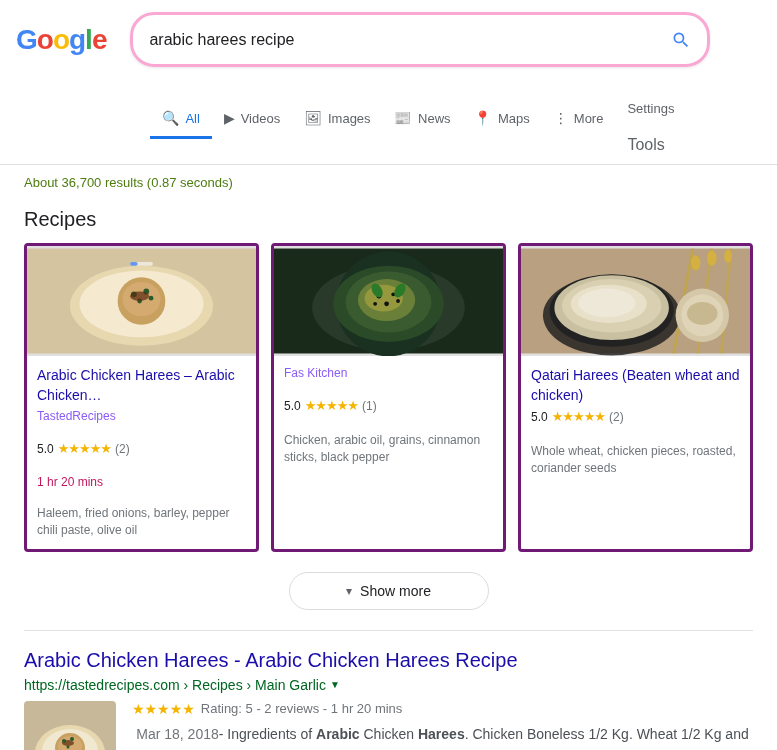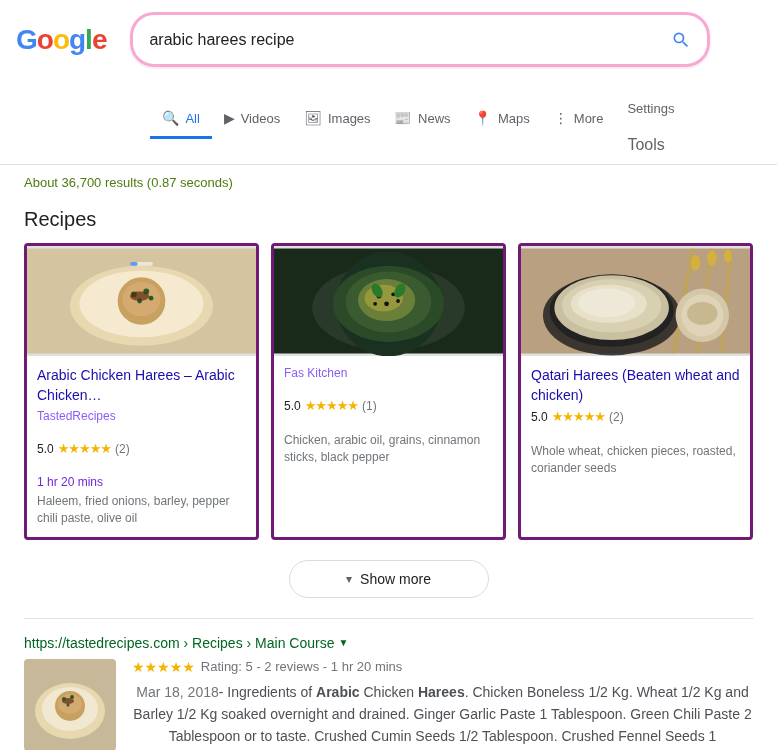--- a/index.html
+++ b/index.html
@@ -39,21 +39,21 @@
     .recipes-container { display: flex; gap: 12px; padding: 0 24px; }
     .recipe-card { flex: 1; border: 3px solid #701a75; border-radius: 4px; overflow: hidden; cursor: pointer; }
     .recipe-image { width: 100%; height: 110px; object-fit: cover; background: #e0e0e0; display: flex; align-items: center; justify-content: center; overflow: hidden; }
 
     .recipe-info { padding: 10px; }
     .recipe-title { font-size: 14px; color: #1a0dab; line-height: 1.4; margin-bottom: 4px; font-weight: normal; }
     .recipe-source { font-size: 12px; color: #8b5cf6; margin-bottom: 18px; }
     .recipe-rating { display: flex; align-items: center; gap: 4px; margin-bottom: 19px; font-size: 12px; }
     .stars { color: #f4b400; font-size: 13px; letter-spacing: -1px; }
     .rating-count { color: #70757a; }
-    .recipe-time { font-size: 12px; color: #6d28d9; margin-bottom: 4px; }
+    .recipe-time { font-size: 12px; color: #be185d; margin-bottom: 16px; }
     .recipe-ingredients { font-size: 12px; color: #70757a; line-height: 1.4; }
 
     
     .show-more-wrapper { display: flex; justify-content: center; padding: 20px 0; }
     .show-more-btn { display: flex; align-items: center; gap: 8px; border: 1px solid #dadce0; border-radius: 20px; padding: 10px 32px; font-size: 14px; color: #202124; cursor: pointer; background: #fff; min-width: 200px; justify-content: center; }
     .chevron-icon { font-size: 12px; color: #5f6368; }
 
     
     .results-divider { border: none; border-top: 1px solid #e0e0e0; margin: 0 24px; }
 
@@ -244,22 +244,23 @@
     <button class="show-more-btn">
       <span class="chevron-icon">▾</span>
       <span>Show more</span>
     </button>
   </div>
 </div>
 
 <hr class="results-divider">
 
 <div class="search-result">
+  <a class="result-title">Arabic Chicken Harees - Arabic Chicken Harees Recipe</a>
   <div class="result-url">
-    <span>https://tastedrecipes.com › Recipes › Main Course</span>
+    <span>https://tastedrecipes.com › Recipes › Main Garlic</span>
     <span class="result-url-arrow">▼</span>
   </div>
   <div class="result-with-thumbnail">
     <div class="result-thumbnail">
       <svg width="92" height="92" viewBox="0 0 92 92">
         <rect width="92" height="92" fill="#c8b89a"></rect>
         <ellipse cx="46" cy="52" rx="35" ry="28" fill="#e8d8b0"></ellipse>
         <ellipse cx="46" cy="50" rx="28" ry="22" fill="#f0e8d0"></ellipse>
         <circle cx="46" cy="47" r="15" fill="#c8a060"></circle>
         <ellipse cx="46" cy="45" rx="12" ry="10" fill="#d4aa70"></ellipse>

